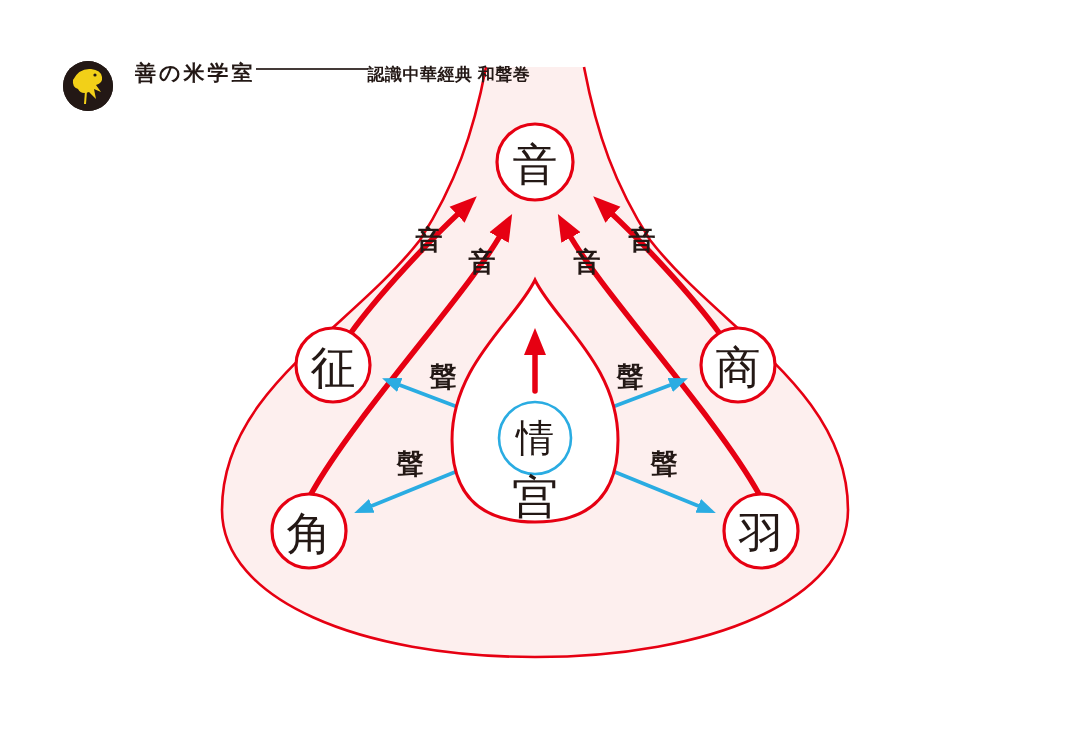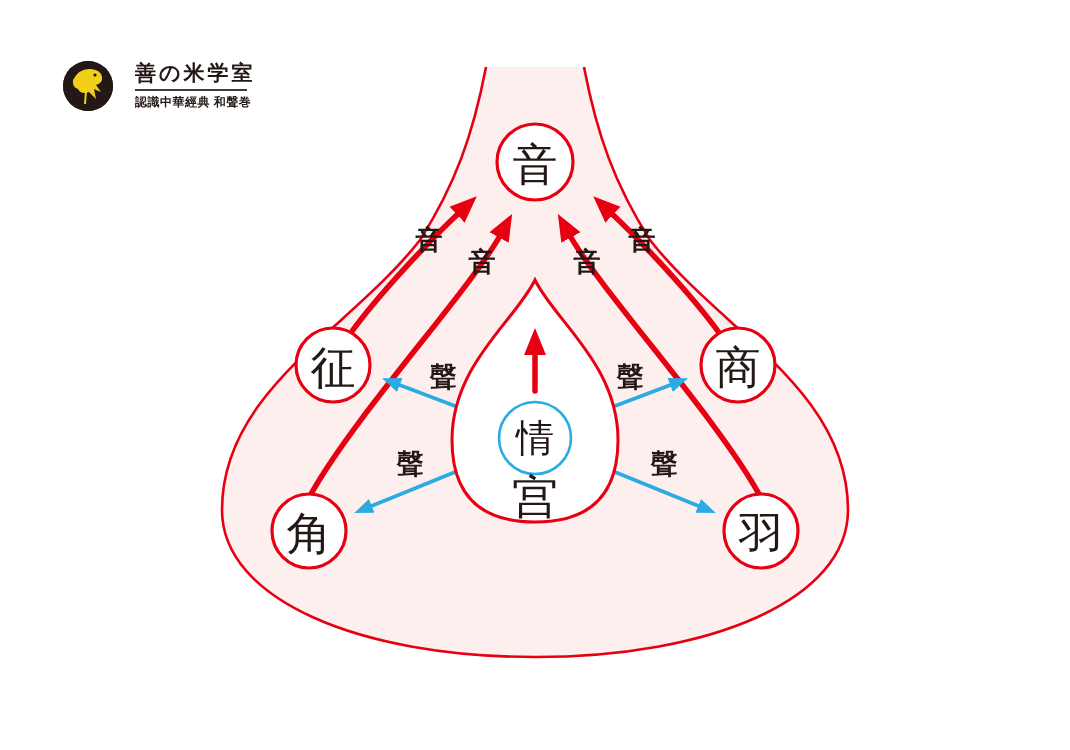--- a/index.html
+++ b/index.html
@@ -8,28 +8,28 @@
   }
   html,body{margin:0;padding:0;background:#ffffff;}
   .canvas{
     position:relative;width:1070px;height:750px;background:#fff;overflow:hidden;
     font-family:"Liberation Sans", sans-serif;
   }
   
   .logo{position:absolute;left:63px;top:61px;display:flex;align-items:flex-start;gap:22px;}
   .logo-mark{width:50px;height:50px;border-radius:50%;background:var(--logo_bg);
     display:flex;align-items:center;justify-content:center;}
-  .logo-text{display:flex;flex-direction:column;padding-top:2px;}
+  .logo-text{display:flex;flex-direction:row;padding-top:2px;}
   .logo-title{
     font-family:"Liberation Serif", serif;font-weight:bold;font-size:21px;
     letter-spacing:3px;color:var(--ink);line-height:1;white-space:nowrap;
   }
   .logo-divider{height:2px;background:var(--ink);opacity:.85;margin:5px 0 3px 0;width:112px;}
   .logo-subtitle{
-    font-size:12px;font-weight:bold;color:var(--ink);letter-spacing:0.5px;white-space:nowrap;
+    font-size:17px;font-weight:bold;color:var(--ink);letter-spacing:0.5px;white-space:nowrap;
   }
   
   svg text{fill:var(--ink);font-family:"Liberation Sans", sans-serif;}
   .bulb-fill{fill:var(--pink);stroke:none;}
   .bulb-stroke{fill:none;stroke:var(--red);stroke-width:2.6;}
   .teardrop{fill:var(--white);stroke:var(--red);stroke-width:3;}
   .node-circle{fill:var(--white);stroke:var(--red);stroke-width:3.2;}
   .qing-circle{fill:var(--white);stroke:var(--blue);stroke-width:2.6;}
   .red-arrow{fill:none;stroke:var(--red);stroke-width:5.5;stroke-linecap:round;}
   .blue-arrow{fill:none;stroke:var(--blue);stroke-width:3.6;stroke-linecap:round;}

